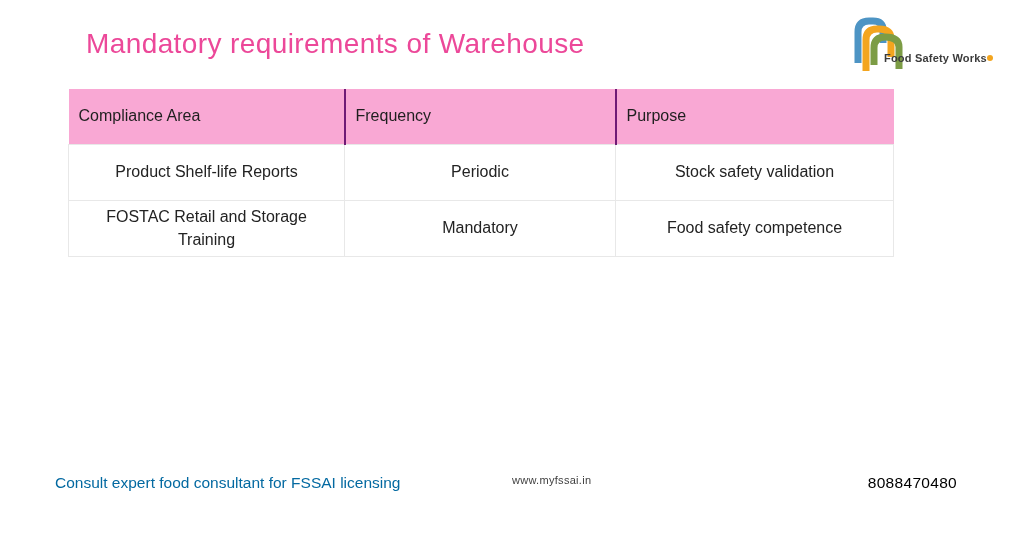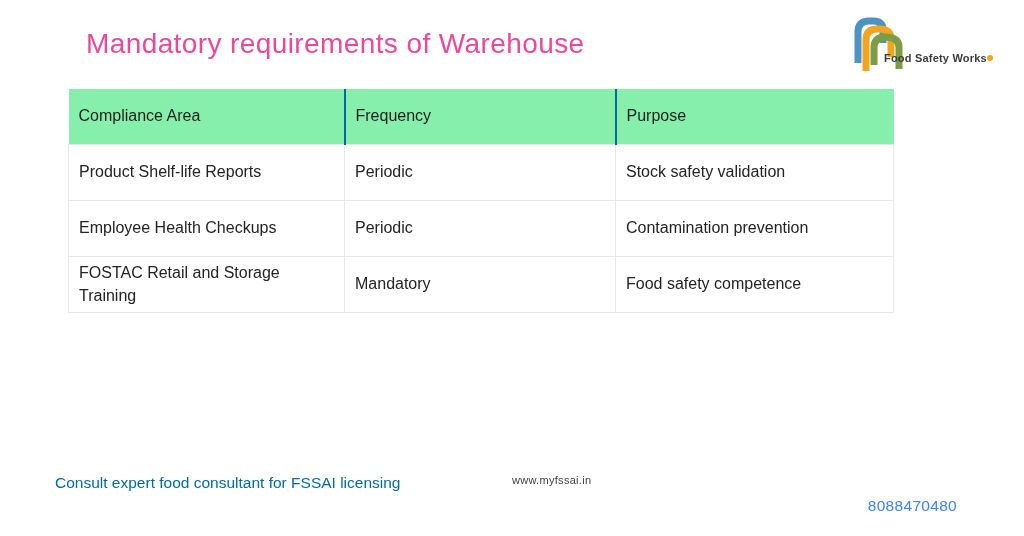--- a/index.html
+++ b/index.html
@@ -23,35 +23,36 @@
     display:flex; align-items:center; 
   }
   .logo-text { font-size:11px; font-weight:700; color:#3b3b3b; letter-spacing:0.2px; }
   .logo-dot { width:6px; height:6px; border-radius:50%; background:#F3A51F; display:inline-block; }
   
   .req-table {
     position:absolute; left:68px; top:89px;
     width:825px; table-layout:fixed; border-collapse:collapse;
   }
   .req-table th {
-    background:#86efac; height:55px;
+    background:#f9a8d4; height:55px;
     font-size:16px; font-weight:500; color:#1f1f1f;
     text-align:left; padding:0 10px; vertical-align:middle;
   }
-  .req-table thead th + th { border-left:2px solid #0369a1; }
+  .req-table thead th + th { border-left:2px solid #701a75; }
   .req-table td {
     height:56px; border:1px solid #e8e8e8;
     font-size:16px; font-weight:400; color:#232323;
     padding:3px 10px; vertical-align:middle; line-height:1.45;
     background:#ffffff;
+    text-align:center;
   }
   
   .footer-left  { position:absolute; left:55px;  top:474px; font-size:15.5px; color:#0369a1; }
   .footer-center{ position:absolute; left:512px; top:474px; font-size:11px; color:#3f3f3f; letter-spacing:0.3px; }
-  .footer-right { position:absolute; right:67px; top:474px; font-size:15.5px; color:#3b82f6; letter-spacing:0.3px;margin-top:23px; }
+  .footer-right { position:absolute; right:67px; top:474px; font-size:15.5px; color:#000000; letter-spacing:0.3px; }
 </style>
 </head>
 <body>
 
 <div class="slide">
 
   <h1 class="title">Mandatory requirements of Warehouse</h1>
 
   <div class="logo">
     <svg class="logo-icon" width="56" height="62" viewBox="0 0 56 62" fill="none">
@@ -78,25 +79,20 @@
         <th>Purpose</th>
       </tr>
     </thead>
     <tbody>
       <tr>
         <td>Product Shelf-life Reports</td>
         <td>Periodic</td>
         <td>Stock safety validation</td>
       </tr>
       <tr>
-        <td>Employee Health Checkups</td>
-        <td>Periodic</td>
-        <td>Contamination prevention</td>
-      </tr>
-      <tr>
         <td>FOSTAC Retail and Storage Training</td>
         <td>Mandatory</td>
         <td>Food safety competence</td>
       </tr>
     </tbody>
   </table>
 
   <div>
     <span class="footer-left">Consult expert food consultant for FSSAI licensing</span>
     <span class="footer-center">www.myfssai.in</span>

